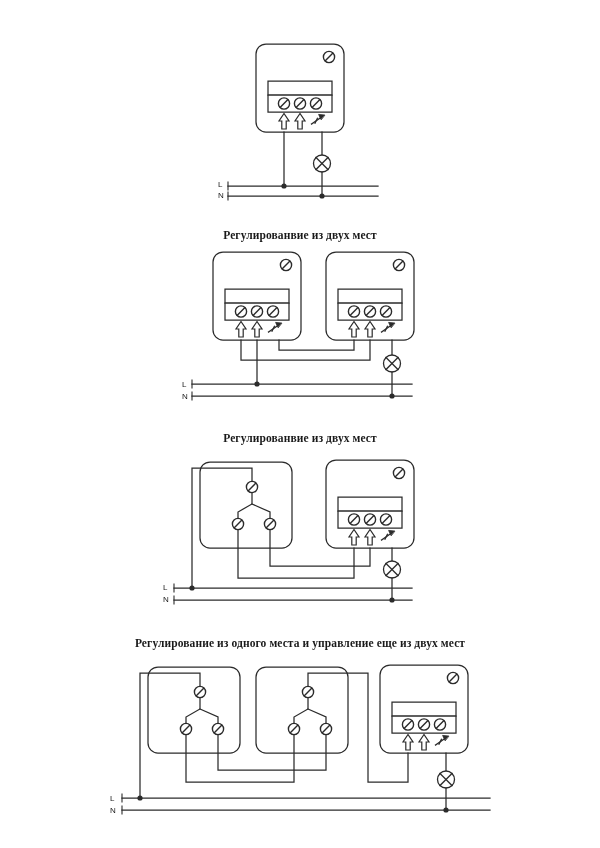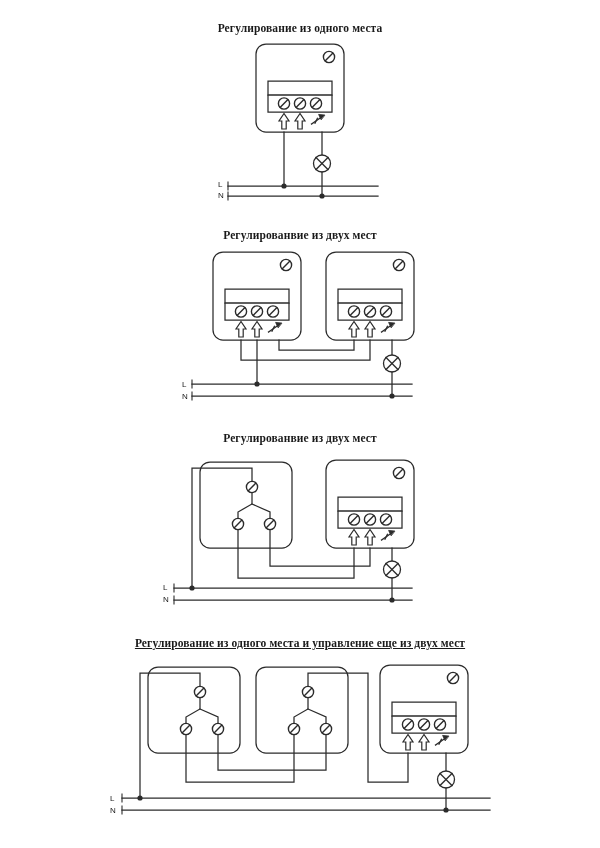--- a/index.html
+++ b/index.html
@@ -28,24 +28,23 @@
   .lbl-ln{
     position:absolute;font-family:"Liberation Sans",sans-serif;
     font-size:8px;color:#1a1a1a;
   }
 </style>
 </head>
 <body>
 
 <div class="page">
 
-  <div class="title" style="top:22px;">Регулирование из одного места</div>
   <div class="title" style="top:229px;">Регулированвие из двух мест</div>
   <div class="title" style="top:432px;">Регулированвие из двух мест</div>
-  <div class="title" style="top:637px;text-decoration:underline;">Регулирование из одного места и управление еще из двух мест</div>
+  <div class="title" style="top:637px;">Регулирование из одного места и управление еще из двух мест</div>
 
   <div class="lbl-dimmer" style="left:281px;top:68px;width:48px;">Диммер</div>
 
   <div class="lbl-dimmer" style="left:225px;top:275px;width:48px;">Диммер</div>
   <div class="lbl-dimmer" style="left:338px;top:275px;width:48px;">Диммер</div>
 
   <div class="lbl-dimmer" style="left:338px;top:478px;width:48px;">Диммер</div>
 
   <div class="lbl-dimmer" style="left:403px;top:686px;width:48px;">Диммер</div>
 

